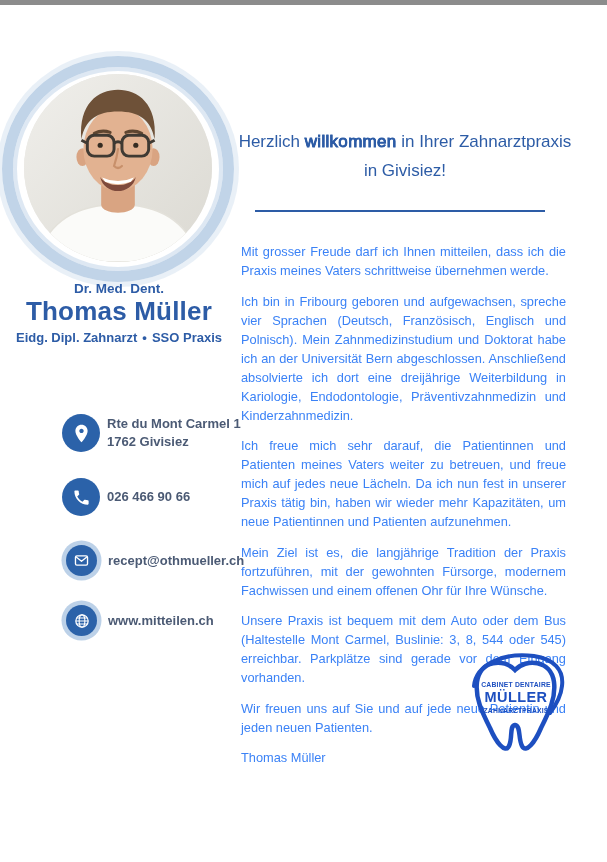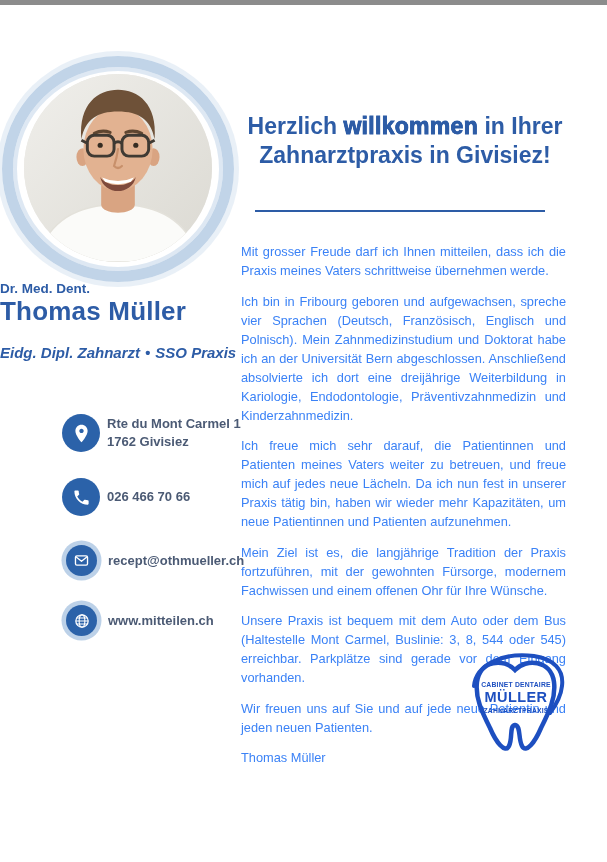--- a/index.html
+++ b/index.html
@@ -17,47 +17,47 @@
     box-shadow:0 0 0 5px rgba(182,204,228,0.30), inset 0 0 0 4px rgba(182,204,228,0.45);
   }
   .photo{
     position:absolute;left:22px;top:18px;width:188px;height:188px;border-radius:50%;
     overflow:hidden;background:#e9e7e2;
   }
   .photo svg{display:block;}
 
   
   .prof-title,.prof-name,.prof-sub{
-    position:absolute;left:0;width:238px;color:#2d5ca6;font-weight:bold;
+    position:absolute;left:0;width:238px;text-align:center;color:#2d5ca6;font-weight:bold;
   }
   .prof-title{top:281px;font-size:13.5px;}
   .prof-name{top:296px;font-size:26px;letter-spacing:0.2px;}
-  .prof-sub{top:344px;font-size:15px;font-style:italic;}
+  .prof-sub{top:330px;font-size:13px;}
   .prof-sub .sep{padding:0 5px;}
 
   
   .contact-row{position:absolute;left:62px;display:flex;align-items:center;}
   .contact-row .txt{margin-left:7px;color:#4b5a74;font-weight:bold;font-size:13px;line-height:18px;}
   .icon-circle{
     width:38px;height:38px;border-radius:50%;background:#2b62a9;flex:0 0 auto;
     display:flex;align-items:center;justify-content:center;
   }
   .icon-circle.ringed{
     width:31px;height:31px;margin:4px;
     box-shadow:0 0 0 4.5px #bcd1e8;
   }
   .row-address{top:414px;}
   .row-phone{top:478px;}
   .row-email{top:541px;align-items:center;}
   .row-web{top:601px;}
 
   
   .main-title{
-    position:absolute;left:235px;top:112px;width:340px;text-align:center;
-    color:#2d5ca6;font-weight:bold;font-size:23px;line-height:29px;
+    position:absolute;left:235px;top:127px;width:340px;text-align:center;
+    color:#2d5ca6;font-weight:normal;font-size:17px;line-height:29px;
   }
   .main-title .heavy{
     -webkit-text-stroke:0.8px currentColor;
     text-shadow:0 0 0.5px currentColor,0 0 0.5px currentColor;
     letter-spacing:0.3px;
   }
   .divider{position:absolute;left:255px;top:210px;width:290px;height:0;border-top:2.5px solid #2d5ca6;}
 
   .body-copy{
     position:absolute;left:241px;top:242px;width:325px;
@@ -142,21 +142,21 @@
       <div>1762 Givisiez</div>
     </div>
   </div>
 
   <div class="contact-row row-phone">
     <div class="icon-circle">
       <svg width="19" height="19" viewBox="0 0 24 24">
           <path fill="#ffffff" d="M6.62 10.79c1.44 2.83 3.76 5.14 6.59 6.59l2.2-2.21c.27-.27.67-.36 1.02-.24 1.12.37 2.33.57 3.57.57.55 0 1 .45 1 1V20c0 .55-.45 1-1 1-9.39 0-17-7.61-17-17 0-.55.45-1 1-1h3.5c.55 0 1 .45 1 1 0 1.25.2 2.45.57 3.57.11.35.03.74-.25 1.02l-2.2 2.2z"></path>
         </svg>
     </div>
-    <div class="txt">026 466 70 66</div>
+    <div class="txt">026 466 90 66</div>
   </div>
 
   <div class="contact-row row-email">
     <div class="icon-circle ringed">
       <svg width="17" height="17" viewBox="0 0 24 24">
           <rect x="3.5" y="5.5" width="17" height="13" rx="2" stroke="#ffffff" stroke-width="1.9" fill="none"></rect>
           <path d="M4.5 7 L12 13 L19.5 7" stroke="#ffffff" stroke-width="1.9" fill="none" stroke-linecap="round" stroke-linejoin="round"></path>
         </svg>
     </div>
     <div class="txt">recept@othmueller.ch</div>

